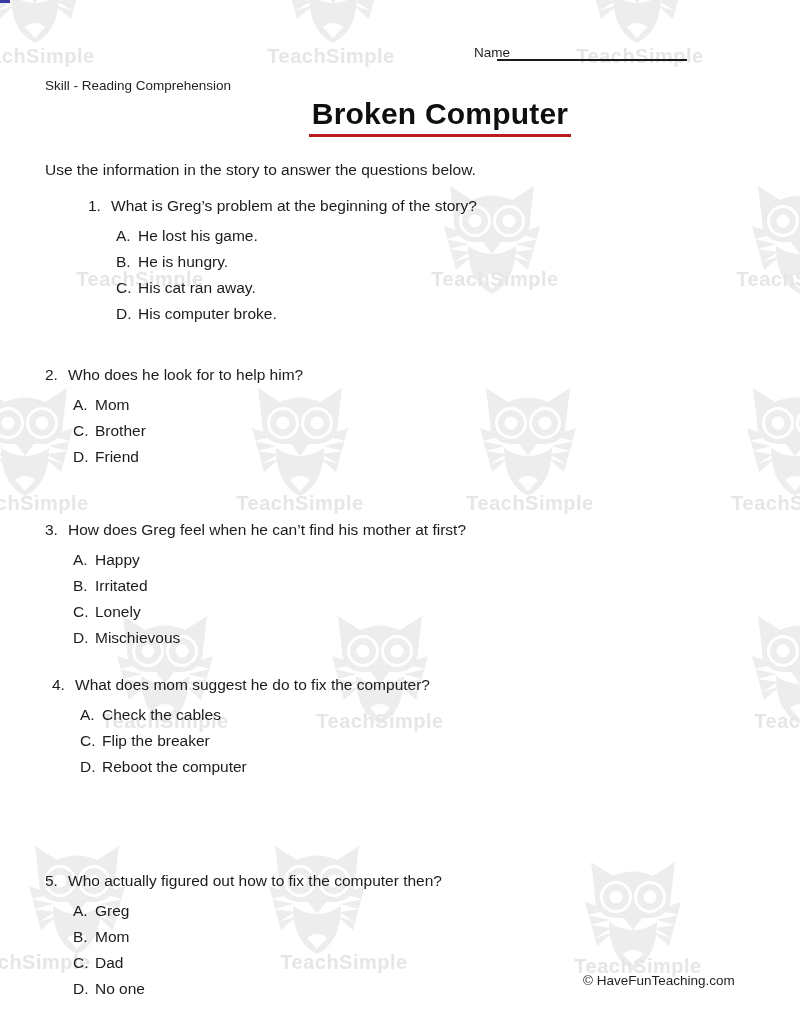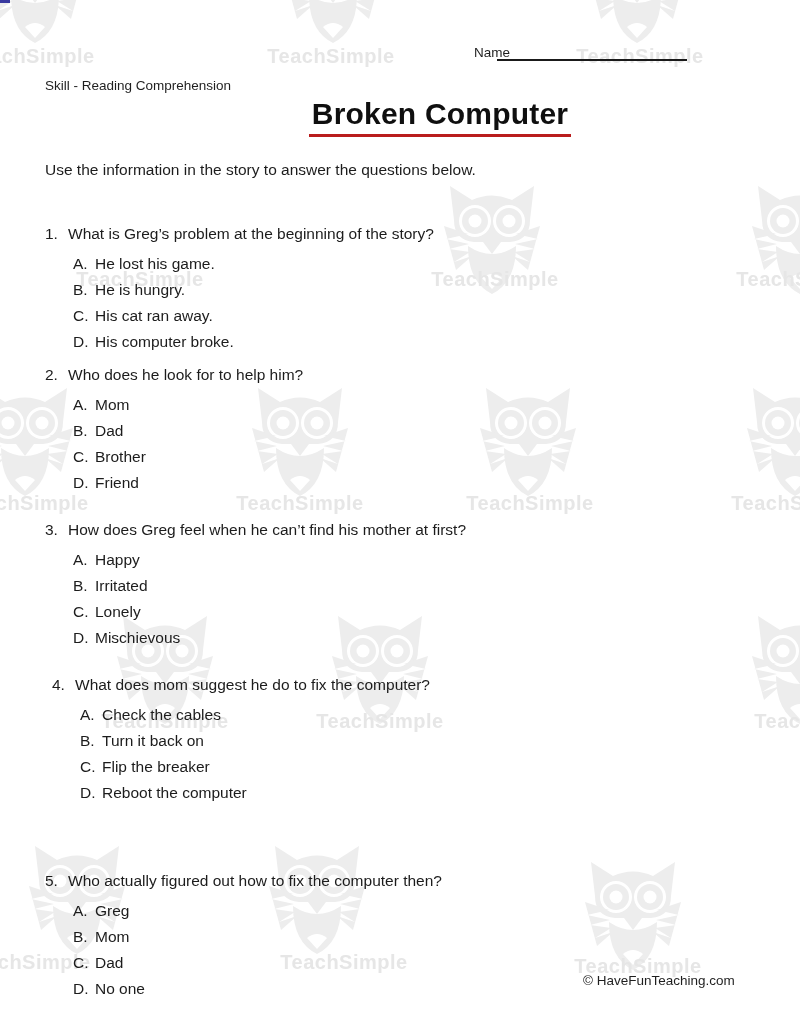--- a/index.html
+++ b/index.html
@@ -130,52 +130,50 @@
     <div class="name-label">Name</div>
     <div class="name-line"></div>
 
     <div class="title-wrap">
       <span class="title">Broken Computer</span>
     </div>
 
     <div class="instructions">Use the information in the story to answer the questions below.</div>
 
     <div class="questions" id="questions">
-        <div class="question" style="top: 224px;">
+        <div class="question" style="top: 196px; margin-left: 43px;">
           <div class="q-line"><span class="q-num">1.</span><span>What is Greg’s problem at the beginning of the story?</span></div>
           <div class="options">
             <div class="opt"><span class="opt-letter">A.</span><span>He lost his game.</span></div>
             <div class="opt"><span class="opt-letter">B.</span><span>He is hungry.</span></div>
             <div class="opt"><span class="opt-letter">C.</span><span>His cat ran away.</span></div>
             <div class="opt"><span class="opt-letter">D.</span><span>His computer broke.</span></div>
           </div>
         </div>
         <div class="question" style="top: 365px;">
           <div class="q-line"><span class="q-num">2.</span><span>Who does he look for to help him?</span></div>
           <div class="options">
             <div class="opt"><span class="opt-letter">A.</span><span>Mom</span></div>
-            <div class="opt"><span class="opt-letter">B.</span><span>Dad</span></div>
             <div class="opt"><span class="opt-letter">C.</span><span>Brother</span></div>
             <div class="opt"><span class="opt-letter">D.</span><span>Friend</span></div>
           </div>
         </div>
         <div class="question" style="top: 520px;">
           <div class="q-line"><span class="q-num">3.</span><span>How does Greg feel when he can’t find his mother at first?</span></div>
           <div class="options">
             <div class="opt"><span class="opt-letter">A.</span><span>Happy</span></div>
             <div class="opt"><span class="opt-letter">B.</span><span>Irritated</span></div>
             <div class="opt"><span class="opt-letter">C.</span><span>Lonely</span></div>
             <div class="opt"><span class="opt-letter">D.</span><span>Mischievous</span></div>
           </div>
         </div>
         <div class="question" style="top: 675px; margin-left: 7px;">
           <div class="q-line"><span class="q-num">4.</span><span>What does mom suggest he do to fix the computer?</span></div>
           <div class="options">
             <div class="opt"><span class="opt-letter">A.</span><span>Check the cables</span></div>
-            <div class="opt"><span class="opt-letter">B.</span><span>Turn it back on</span></div>
             <div class="opt"><span class="opt-letter">C.</span><span>Flip the breaker</span></div>
             <div class="opt"><span class="opt-letter">D.</span><span>Reboot the computer</span></div>
           </div>
         </div>
         <div class="question" style="top: 871px;">
           <div class="q-line"><span class="q-num">5.</span><span>Who actually figured out how to fix the computer then?</span></div>
           <div class="options">
             <div class="opt"><span class="opt-letter">A.</span><span>Greg</span></div>
             <div class="opt"><span class="opt-letter">B.</span><span>Mom</span></div>
             <div class="opt"><span class="opt-letter">C.</span><span>Dad</span></div>

